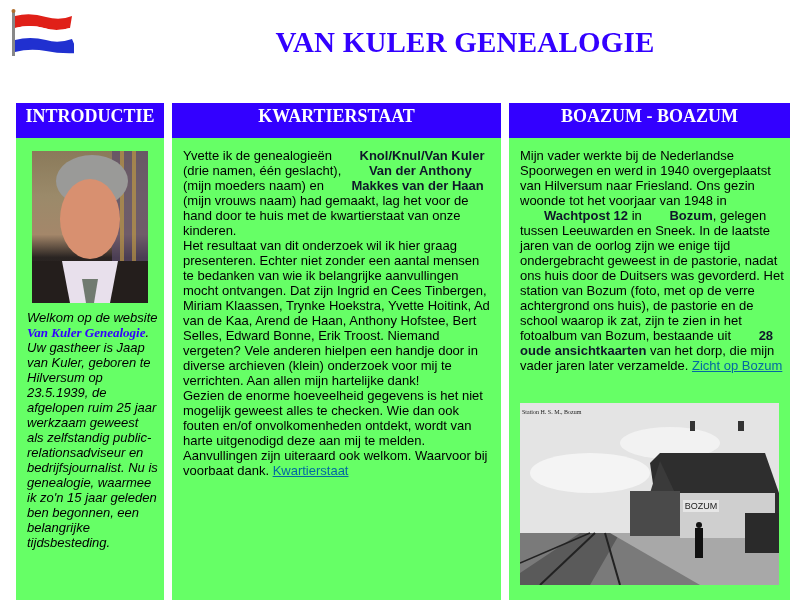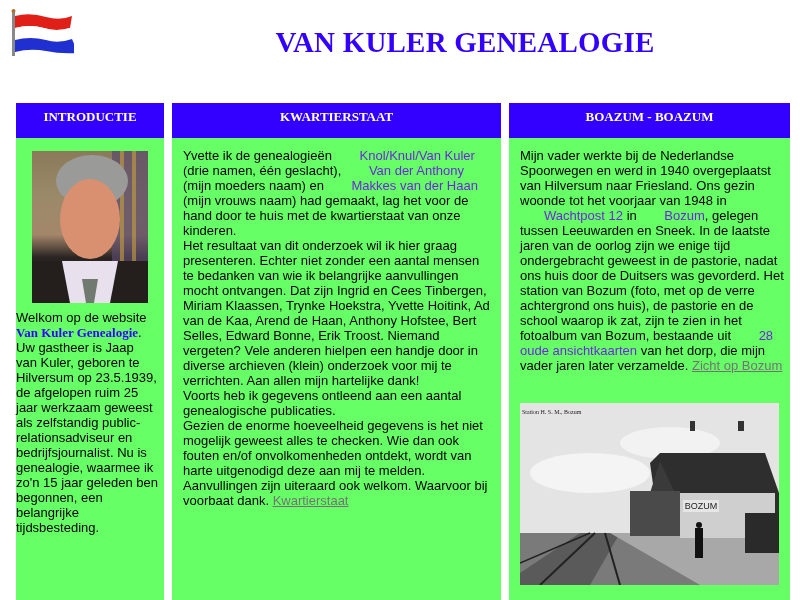--- a/index.html
+++ b/index.html
@@ -1,41 +1,41 @@
 <!DOCTYPE html>
 <html><head>
   <meta charset="utf-8">
   <style>
     html, body { margin: 0; padding: 0; background: #ffffff; }
     body { width: 800px; height: 600px; overflow: hidden; position: relative; font-family: "Liberation Sans", sans-serif; }
     .flag { position: absolute; left: 10px; top: 8px; width: 64px; height: 48px; }
     .site-title { position: absolute; left: 130px; top: 26px; width: 670px; text-align: center; font-family: "Liberation Serif", serif; font-weight: bold; font-size: 29px; color: #3300ff; margin: 0; letter-spacing: 0.2px; }
-    .col-head { position: absolute; height: 38px; background: #3300ff; color: #ffffff; font-family: "Liberation Serif", serif; font-weight: bold; font-size: 13px; text-align: center; line-height: 27px; }
+    .col-head { position: absolute; height: 38px; background: #3300ff; color: #ffffff; font-family: "Liberation Serif", serif; font-weight: bold; font-size: 18px; text-align: center; line-height: 27px; }
     .panel { position: absolute; background: #66ff66; color: #000000; font-size: 13px; line-height: 15px; box-sizing: border-box; }
     .panel p { margin: 0; }
-    .blue-bold { color: #6d28d9; font-weight: normal; padding-left: 24px; }
+    .blue-bold { color: #0f172a; font-weight: bold; padding-left: 24px; }
     .serif-link { color: #3300ff; font-family: "Liberation Serif", serif; font-weight: bold; font-size: 13px; }
-    a.link { color: #737373; text-decoration: underline; }
+    a.link { color: #0369a1; text-decoration: underline; }
     .portrait { position: absolute; left: 16px; top: 13px; width: 116px; height: 152px; background: linear-gradient(180deg, #8a7a5a 0%, #9b8a6a 30%, #a4876a 55%, #2a2422 70%, #1e1a18 100%); overflow: hidden; }
     .station { position: absolute; left: 11px; top: 265px; width: 259px; height: 182px; background: linear-gradient(180deg, #e8e8e8 0%, #d8d8d8 35%, #bdbdbd 60%, #6f6f6f 75%, #3a3a3a 100%); overflow: hidden; }
   </style>
 </head>
 <body>
 
 <svg class="flag" viewBox="0 0 64 48">
   <rect x="2" y="2" width="3" height="46" fill="#888"></rect>
   <circle cx="3.5" cy="3" r="2" fill="#b07030"></circle>
   <path d="M5 8 Q20 4 36 9 Q50 13 62 8 L60 20 Q46 24 34 20 Q20 16 5 20 Z" fill="#e02018"></path>
   <path d="M5 20 Q20 16 34 20 Q46 24 60 20 L62 31 Q48 36 36 32 Q20 28 5 32 Z" fill="#ffffff"></path>
   <path d="M5 32 Q20 28 36 32 Q48 36 62 31 L68 45 Q50 46 36 43 Q20 40 5 44 Z" fill="#2030d0"></path>
 </svg>
 <h1 class="site-title">VAN KULER GENEALOGIE</h1>
 
 <div class="col-head" style="left:16px; top:103px; width:148px;">INTRODUCTIE</div>
-<div class="panel" style="left:16px; top:138px; width:148px; height:462px; padding:172px 6px 0 0;">
+<div class="panel" style="left:16px; top:138px; width:148px; height:462px; padding:172px 6px 0 11px;font-style:italic;">
   <div class="portrait">
     <svg width="116" height="152" viewBox="0 0 116 152">
       <rect x="80" y="0" width="36" height="110" fill="#5a4a6a" opacity="0.7"></rect>
       <rect x="88" y="0" width="4" height="110" fill="#c8a040" opacity="0.6"></rect>
       <rect x="100" y="0" width="4" height="110" fill="#c8a040" opacity="0.6"></rect>
       <ellipse cx="60" cy="30" rx="36" ry="26" fill="#9a9a98"></ellipse>
       <ellipse cx="58" cy="68" rx="30" ry="40" fill="#d89070"></ellipse>
       <rect x="0" y="110" width="116" height="42" fill="#241e1c"></rect>
       <polygon points="30,110 86,110 78,152 38,152" fill="#e8e0ec"></polygon>
       <polygon points="50,128 66,128 62,152 54,152" fill="#707a70"></polygon>
@@ -45,21 +45,20 @@
     <span>Welkom op de website </span><span class="serif-link">Van Kuler Genealogie</span><span>. Uw gastheer is Jaap van Kuler, geboren te Hilversum op 23.5.1939, de afgelopen ruim 25 jaar werkzaam geweest als zelfstandig public-relationsadviseur en bedrijfsjournalist. Nu is genealogie, waarmee ik zo'n 15 jaar geleden ben begonnen, een belangrijke tijdsbesteding.</span>
   </p>
 </div>
 
 <div class="col-head" style="left:172px; top:103px; width:329px;">KWARTIERSTAAT</div>
 <div class="panel" style="left:172px; top:138px; width:329px; height:462px; padding:10px 8px 0 11px;">
   <p>
     <span>Yvette ik de genealogieën </span><span class="blue-bold">Knol/Knul/Van Kuler</span><span> (drie namen, één geslacht), </span><span class="blue-bold">Van der Anthony</span><span> (mijn moeders naam) en </span><span class="blue-bold">Makkes van der Haan</span><span> (mijn vrouws naam) had gemaakt, lag het voor de hand door te huis met de kwartierstaat van onze kinderen.</span>
   </p>
   <p>Het resultaat van dit onderzoek wil ik hier graag presenteren. Echter niet zonder een aantal mensen te bedanken van wie ik belangrijke aanvullingen mocht ontvangen. Dat zijn Ingrid en Cees Tinbergen, Miriam Klaassen, Trynke Hoekstra, Yvette Hoitink, Ad van de Kaa, Arend de Haan, Anthony Hofstee, Bert Selles, Edward Bonne, Erik Troost. Niemand vergeten? Vele anderen hielpen een handje door in diverse archieven (klein) onderzoek voor mij te verrichten. Aan allen mijn hartelijke dank!</p>
-  <p>Voorts heb ik gegevens ontleend aan een aantal genealogische publicaties.</p>
   <p>
     <span>Gezien de enorme hoeveelheid gegevens is het niet mogelijk geweest alles te checken. Wie dan ook fouten en/of onvolkomenheden ontdekt, wordt van harte uitgenodigd deze aan mij te melden. Aanvullingen zijn uiteraard ook welkom. Waarvoor bij voorbaat dank. </span><a class="link" href="#">Kwartierstaat</a>
   </p>
 </div>
 
 <div class="col-head" style="left:509px; top:103px; width:281px;">BOAZUM - BOAZUM</div>
 <div class="panel" style="left:509px; top:138px; width:281px; height:462px; padding:10px 6px 0 11px;">
   <p>
     <span>Mijn vader werkte bij de Nederlandse Spoorwegen en werd in 1940 overgeplaatst van Hilversum naar Friesland. Ons gezin woonde tot het voorjaar van 1948 in </span><span class="blue-bold">Wachtpost 12</span><span> in </span><span class="blue-bold">Bozum</span><span>, gelegen tussen Leeuwarden en Sneek. In de laatste jaren van de oorlog zijn we enige tijd ondergebracht geweest in de pastorie, nadat ons huis door de Duitsers was gevorderd. Het station van Bozum (foto, met op de verre achtergrond ons huis), de pastorie en de school waarop ik zat, zijn te zien in het fotoalbum van Bozum, bestaande uit </span><span class="blue-bold">28 oude ansichtkaarten</span><span> van het dorp, die mijn vader jaren later verzamelde. </span><a class="link" href="#">Zicht op Bozum</a>
   </p>

